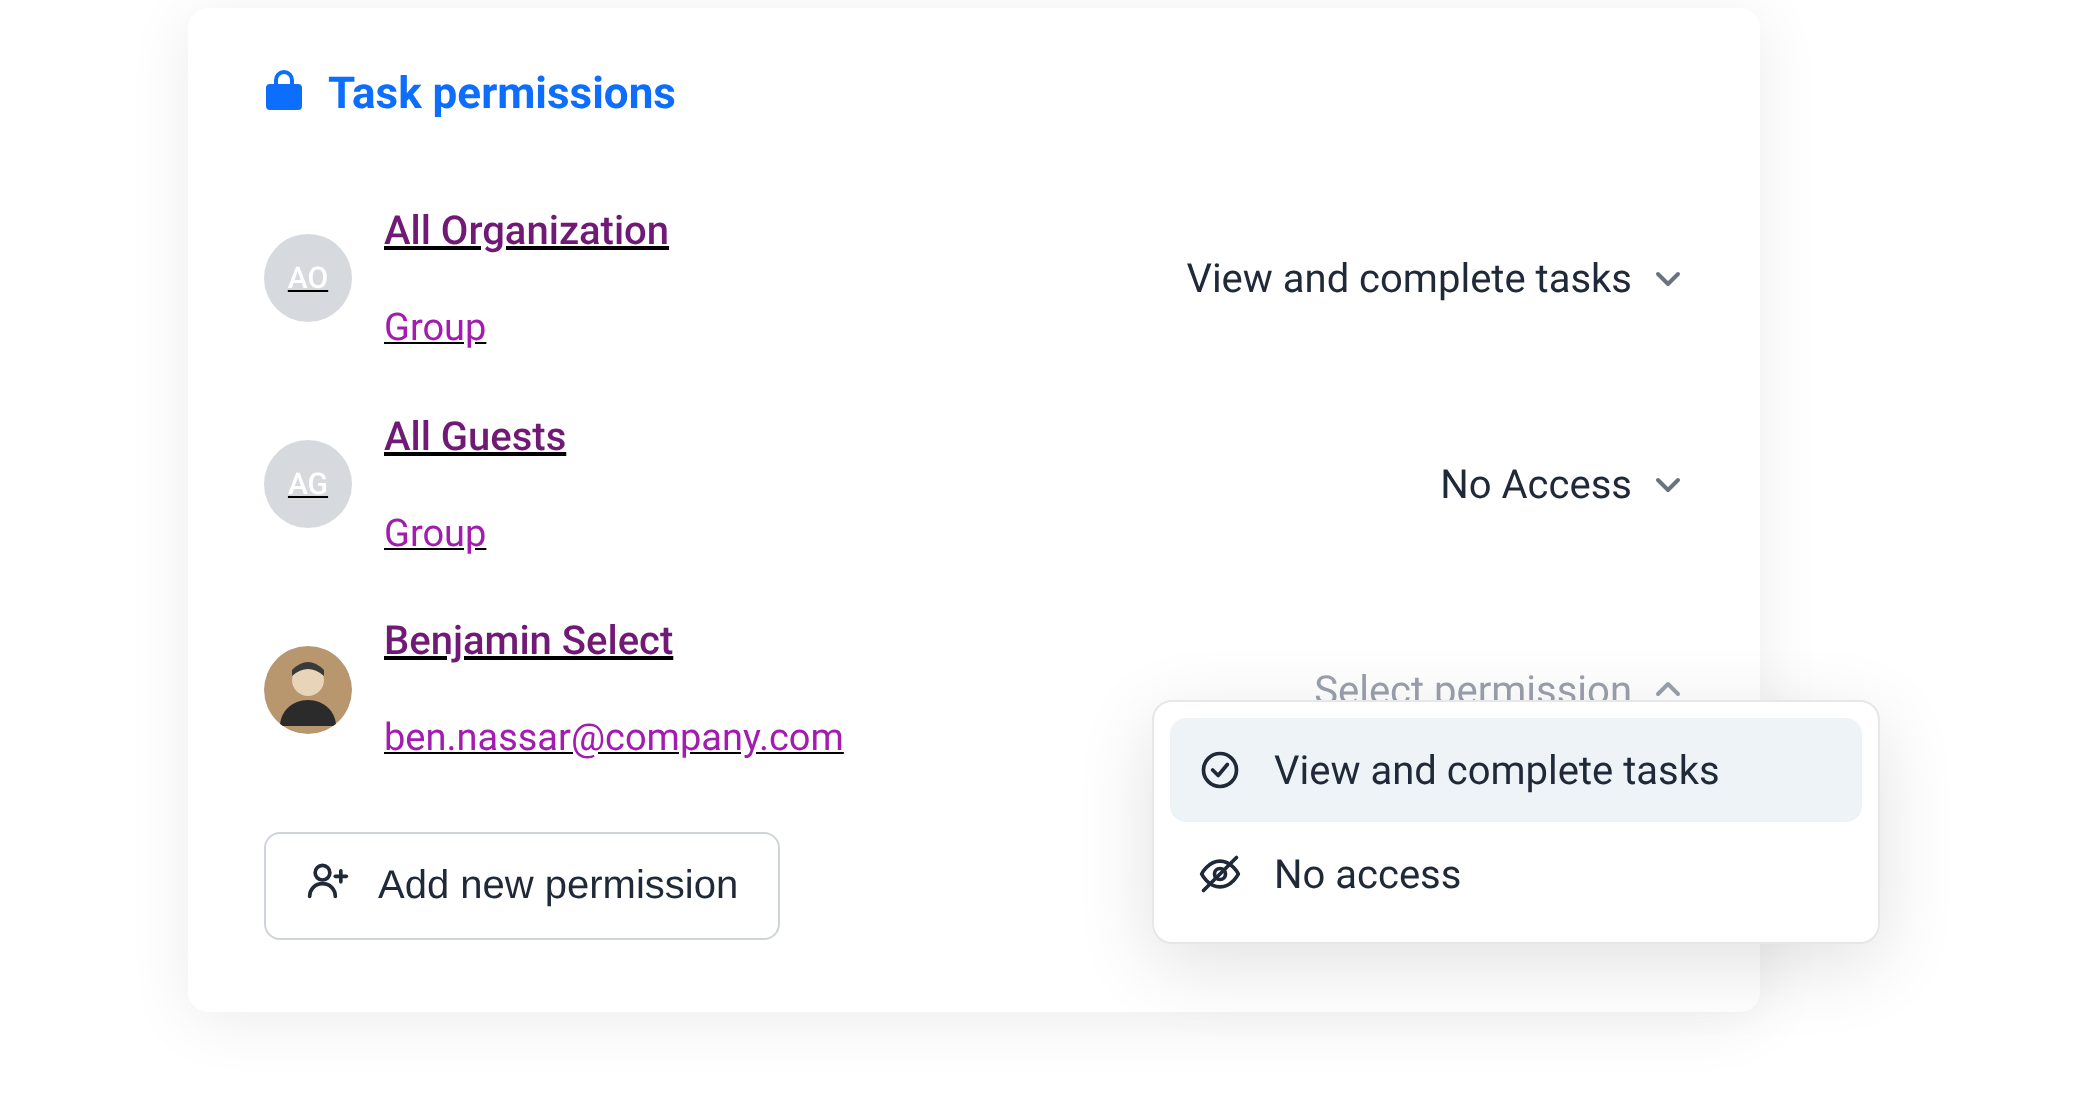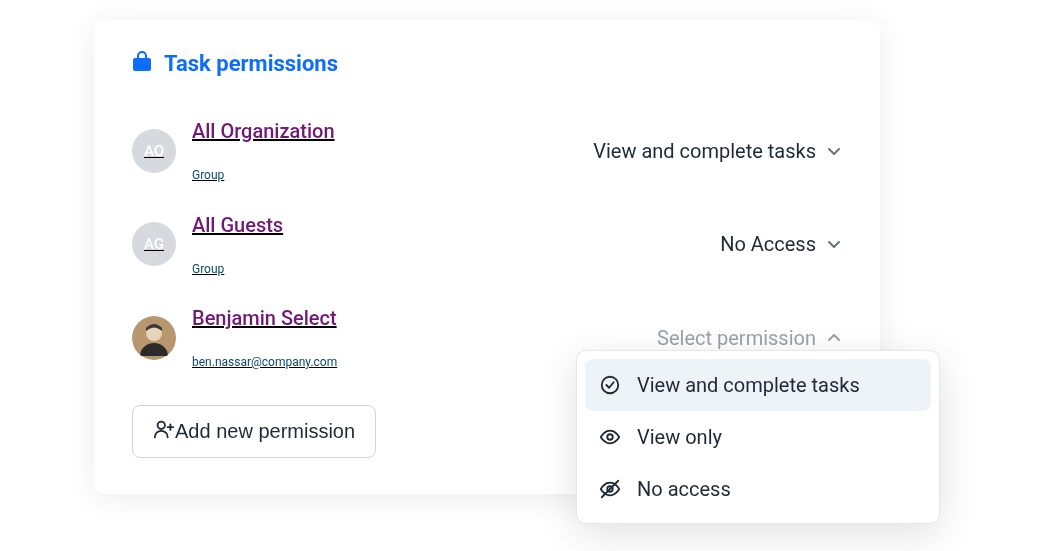--- a/index.html
+++ b/index.html
@@ -10,21 +10,21 @@
     body {
       font-family: -apple-system, BlinkMacSystemFont, "Segoe UI", Roboto, Helvetica, Arial, sans-serif;
       background: #ffffff;
       width: 1050px;
       height: 551px;
       position: relative;
     }
     .panel {
       position: absolute;
       left: 94px;
-      top: 20px;
+      top: 4px;
       width: 786px;
       background: #ffffff;
       border-radius: 10px;
       box-shadow: 0 4px 32px rgba(0,0,0,0.08);
       padding: 30px 38px 36px 38px;
     }
     .panel-header {
       display: flex;
       align-items: center;
       gap: 12px;
@@ -73,22 +73,22 @@
       width: 100%;
       height: 100%;
     }
     .id-text .name {
       font-size: 20px;
       color: #701a75;
       font-weight: 500;
       line-height: 1.3;
     }
     .id-text .sub {
-      font-size: 12px;
-      color: #0c4a6e;
+      font-size: 19px;
+      color: #a21caf;
       line-height: 1.3;
       margin-top: 24px;
     }
     .perm-select {
       display: flex;
       align-items: center;
       gap: 10px;
       font-size: 20px;
       color: #1f2937;
       cursor: pointer;
@@ -97,20 +97,21 @@
       color: #9aa1ad;
       justify-content: center;
     }
     .chev {
       display: inline-flex;
     }
     .add-button {
       margin-top: 20px;
       display: inline-flex;
       align-items: center;
+      gap: 14px;
       border: 1px solid #cfd4dc;
       background: #ffffff;
       border-radius: 8px;
       padding: 12px 20px;
       font-size: 20px;
       color: #1f2937;
       cursor: pointer;
     }
     .dropdown {
       position: absolute;
@@ -239,27 +240,18 @@
         <polyline points="8 12 11 15 16 9"></polyline>
       </svg>
     </span>
     <span>View and complete tasks</span>
   </div>
   <div class="option">
     <span class="opt-icon">
       <svg width="22" height="22" viewBox="0 0 24 24" fill="none" stroke="#1f2937" stroke-width="2" stroke-linecap="round" stroke-linejoin="round">
         <path d="M2 12s3.5-7 10-7 10 7 10 7-3.5 7-10 7S2 12 2 12z"></path>
         <circle cx="12" cy="12" r="3"></circle>
-      </svg>
-    </span>
-    <span>View only</span>
-  </div>
-  <div class="option">
-    <span class="opt-icon">
-      <svg width="22" height="22" viewBox="0 0 24 24" fill="none" stroke="#1f2937" stroke-width="2" stroke-linecap="round" stroke-linejoin="round">
-        <path d="M2 12s3.5-7 10-7 10 7 10 7-3.5 7-10 7S2 12 2 12z"></path>
-        <circle cx="12" cy="12" r="3"></circle>
         <line x1="3" y1="21" x2="21" y2="3"></line>
       </svg>
     </span>
     <span>No access</span>
   </div>
 </div>
 
 </body></html>

